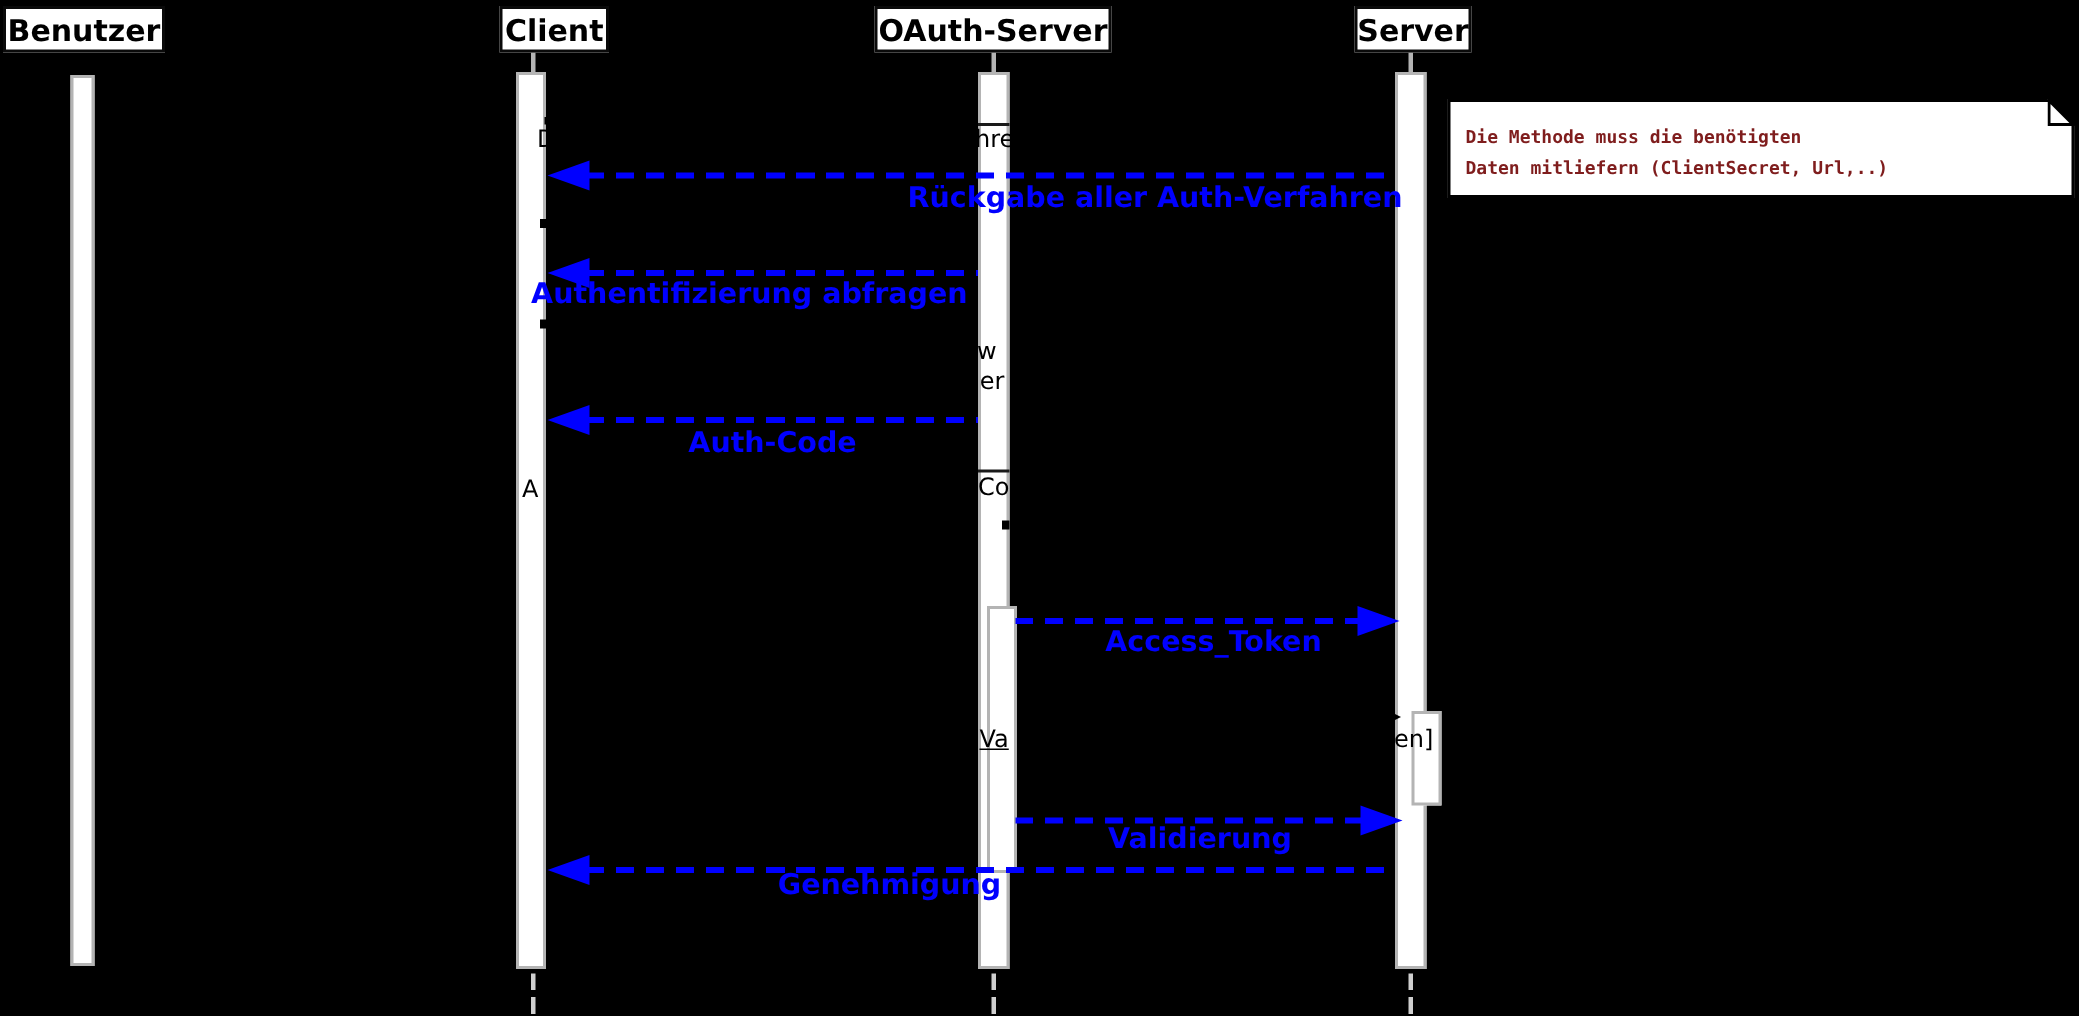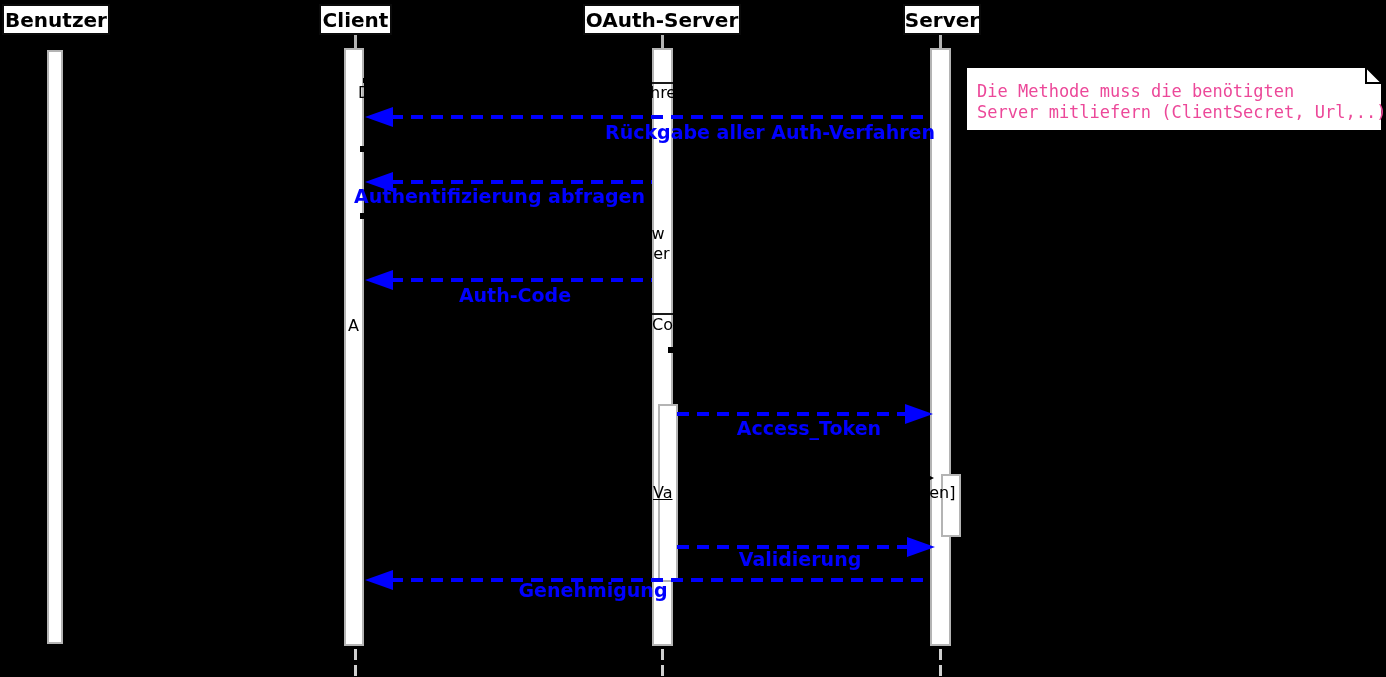--- a/index.html
+++ b/index.html
@@ -33,40 +33,41 @@
     border-top:10px solid transparent;border-bottom:10px solid transparent;border-right:28px solid var(--blue);}
   .head-right{position:absolute;width:0;height:0;z-index:5;
     border-top:10px solid transparent;border-bottom:10px solid transparent;border-left:28px solid var(--blue);}
   .msg-label{
     position:absolute;color:var(--blue);font-weight:bold;font-size:19px;line-height:16px;
     white-space:nowrap;z-index:6;
   }
   .note{
     position:absolute;background:#fff;border:2px solid #000;box-sizing:border-box;z-index:7;
     clip-path:polygon(0 0, calc(100% - 18px) 0, 100% 18px, 100% 100%, 0 100%);
-    font-family:"DejaVu Sans Mono",monospace;font-size:17px;color:#ec4899;
+    font-family:"DejaVu Sans Mono",monospace;font-size:12px;color:#7f1d1d;
     padding:13px 0 0 10px;
+    font-weight:bold;
   }
   .note-line{white-space:nowrap;line-height:21px;}
   .fold{position:absolute;top:0;right:0;z-index:8;}
 </style>
 </head>
 <body>
 
 <div id="canvas" style="--blue: #0000ff;">
   <div class="note" id="note" style="left: 965px; top: 66px; width: 418px; height: 66px;">
     <div class="note-line">Die Methode muss die benötigten</div>
-    <div class="note-line">Server mitliefern (ClientSecret, Url,..)</div>
+    <div class="note-line">Daten mitliefern (ClientSecret, Url,..)</div>
   </div>
   <svg class="fold" id="fold" width="18" height="18" style="left: 1365px; top: 66px;">
     <path d="M1,1 L17,17 L1,17 Z" fill="#ffffff" stroke="#000000" stroke-width="2"></path>
   </svg>
 <div class="pbox" style="left: 2px; top: 4px; width: 108px; height: 31px;">Benutzer</div>
     <div class="bar" style="left: 47px; top: 50px; width: 16px; height: 594px;"></div>
-    <div class="pbox" style="left: 319px; top: 4px; width: 73px; height: 31px; text-align: center;">Client</div>
+    <div class="pbox" style="left: 333px; top: 4px; width: 73px; height: 31px; text-align: center;">Client</div>
     <div class="stub-top" style="left: 354px; top: 35px; height: 13px;"></div>
     <div class="bar" style="left: 344px; top: 48px; width: 20px; height: 598px;"></div>
     <div class="stub-bottom" style="left: 354px; top: 649px; height: 28px;"></div>
     <div class="pbox" style="left: 583px; top: 4px; width: 158px; height: 31px;">OAuth-Server</div>
     <div class="stub-top" style="left: 661px; top: 35px; height: 13px;"></div>
     <div class="bar" style="left: 652px; top: 48px; width: 21px; height: 598px;"></div>
     <div class="segline" style="left: 652px; top: 82px; width: 21px;"></div>
     <div class="segline" style="left: 652px; top: 313px; width: 21px;"></div>
     <div class="bar" style="left: 658px; top: 404px; width: 20px; height: 178px;"></div>
     <div class="stub-bottom" style="left: 661px; top: 649px; height: 28px;"></div>

